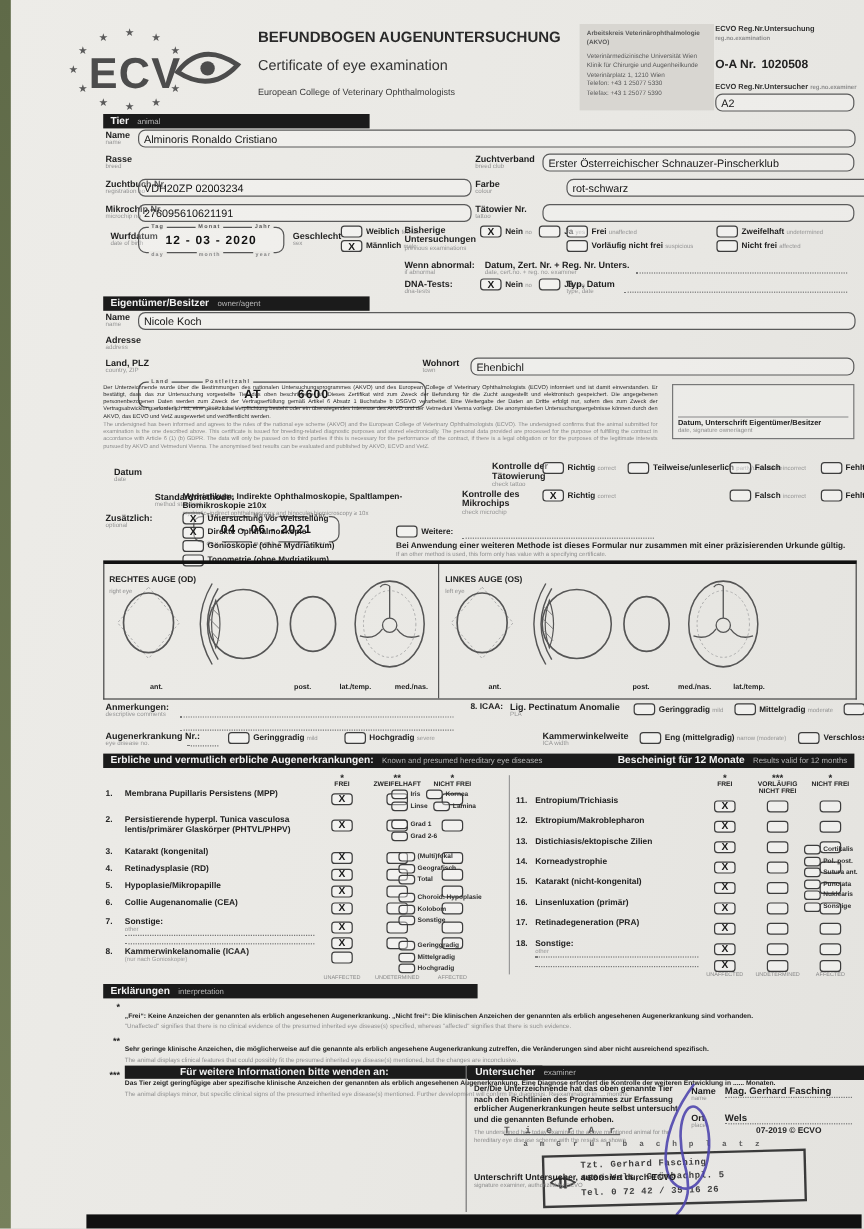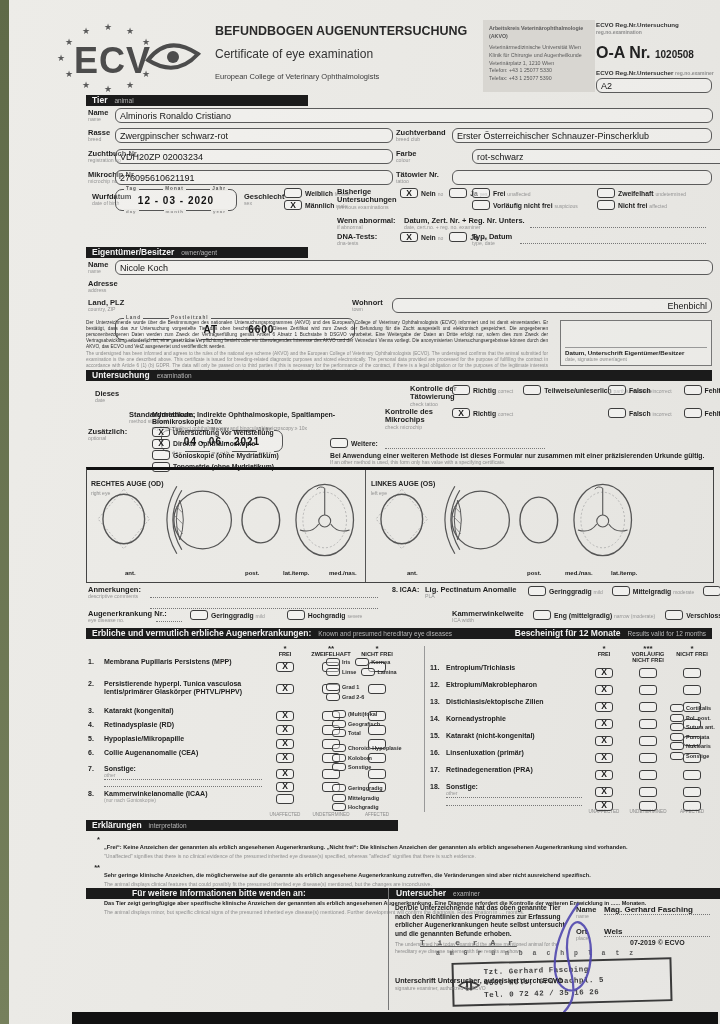--- a/index.html
+++ b/index.html
@@ -103,21 +103,21 @@
     <div>Veterinärplatz 1, 1210 Wien</div>
     <div>Telefon: +43 1 25077 5330</div>
     <div>Telefax: +43 1 25077 5390</div>
   </div>
   <div class="abs" style="left:596px;top:21px;width:118px;">
     <div style="font-size:6.2px;font-weight:bold;color:#333;">
       <span>ECVO Reg.Nr.Untersuchung</span>
       <span class="tiny">reg.no.examination</span>
     </div>
     <div style="margin-top:9px;">
-      <span style="font-size:16px;font-weight:bold;color:#222;">O-A Nr.</span>
+      <span style="font-size:10px;font-weight:bold;color:#222;">O-A Nr.</span>
       <span style="font-size:10px;font-weight:bold;color:#222;">1020508</span>
     </div>
     <div style="margin-top:7px;font-size:6.2px;font-weight:bold;color:#333;">
       <span>ECVO Reg.Nr.Untersucher</span>
       <span class="tiny">reg.no.examiner</span>
     </div>
     <div class="field" style="width:106px;margin-top:2px;">
       <span>A2</span>
     </div>
   </div>
@@ -126,23 +126,20 @@
     <span>Tier</span>
     <span class="en">animal</span>
   </div>
 
   <div class="abs lbl" style="left:88px;top:109px;"><span>Name</span><span class="en">name</span></div>
   <div class="abs field" style="left:115px;top:108px;width:588px;">
       <span>Alminoris Ronaldo Cristiano</span>
     </div>
 
   <div class="abs lbl" style="left:88px;top:129px;"><span>Rasse</span><span class="en">breed</span></div>
-  <div class="abs field" style="left:115px;top:128px;width:268px;">
-      <span>Zwergpinscher schwarz-rot</span>
-    </div>
   <div class="abs lbl" style="left:396px;top:129px;"><span>Zuchtverband</span><span class="en">breed club</span></div>
   <div class="abs field" style="left:452px;top:128px;width:250px;">
       <span>Erster Österreichischer Schnauzer-Pinscherklub</span>
     </div>
 
   <div class="abs lbl" style="left:88px;top:150px;"><span>Zuchtbuch Nr.</span><span class="en">registration no</span></div>
   <div class="abs field" style="left:115px;top:149px;width:268px;">
       <span>VDH20ZP 02003234</span>
     </div>
   <div class="abs lbl" style="left:396px;top:150px;"><span>Farbe</span><span class="en">colour</span></div>
@@ -254,40 +251,36 @@
         <span>Postleitzahl</span>
       </span>
     <span>AT</span>
     <span>6600</span>
     <span class="dbb" style="justify-content:flex-start;gap:20px;">
         <span>country</span>
         <span>ZIP code</span>
       </span>
   </div>
   <div class="abs lbl" style="left:352px;top:299px;"><span>Wohnort</span><span class="en">town</span></div>
-  <div class="abs field" style="left:392px;top:298px;width:310px;justify-content:flex-end;">
+  <div class="abs field" style="left:392px;top:298px;width:310px;">
       <span>Ehenbichl</span>
     </div>
 
   <div class="abs" style="left:86px;top:320px;width:462px;">
     <div class="smalltxt">Der Unterzeichnende wurde über die Bestimmungen des nationalen Untersuchungsprogrammes (AKVO) und des European College of Veterinary Ophthalmologists (ECVO) informiert und ist damit einverstanden. Er bestätigt, dass das zur Untersuchung vorgestellte Tier das oben beschriebene ist. Dieses Zertifikat wird zum Zweck der Befundung für die Zucht ausgestellt und elektronisch gespeichert. Die angegebenen personenbezogenen Daten werden zum Zweck der Vertragserfüllung gemäß Artikel 6 Absatz 1 Buchstabe b DSGVO verarbeitet. Eine Weitergabe der Daten an Dritte erfolgt nur, sofern dies zum Zweck der Vertragsabwicklung erforderlich ist, eine gesetzliche Verpflichtung besteht oder ein überwiegendes Interesse des AKVO und der Vetmeduni Vienna vorliegt. Die anonymisierten Untersuchungsergebnisse können durch den AKVO, das ECVO und VetZ ausgewertet und veröffentlicht werden.</div>
     <div class="smalltxt en" style="margin-top:2px;">The undersigned has been informed and agrees to the rules of the national eye scheme (AKVO) and the European College of Veterinary Ophthalmologists (ECVO). The undersigned confirms that the animal submitted for examination is the one described above. This certificate is issued for breeding-related diagnostic purposes and stored electronically. The personal data provided are processed for the purpose of fulfilling the contract in accordance with Article 6 (1) (b) GDPR. The data will only be passed on to third parties if this is necessary for the performance of the contract, if there is a legal obligation or for the purposes of the legitimate interests pursued by AKVO and Vetmeduni Vienna. The anonymised test results can be evaluated and published by AKVO, ECVO and VetZ.</div>
   </div>
   <div class="abs" style="left:560px;top:320px;width:150px;height:44px;border:1px solid #777;background:rgba(255,255,255,0.2);">
     <div style="position:absolute;bottom:3px;left:4px;right:4px;border-top:1px solid #999;padding-top:1px;">
       <div style="font-size:6.2px;font-weight:bold;color:#222;">Datum, Unterschrift Eigentümer/Besitzer</div>
       <div class="tiny">date, signature owner/agent</div>
     </div>
   </div>
 
-  <div class="abs bar" style="left:86px;top:370px;width:614px;">
-    <span>Untersuchung</span>
-    <span class="en">examination</span>
-  </div>
-  <div class="abs lbl" style="left:95px;top:390px;"><span>Dieses</span><span class="en">date</span></div>
+  <div class="abs lbl" style="left:95px;top:390px;"><span>Datum</span><span class="en">date</span></div>
   <div class="abs datebox" style="left:122px;top:386px;width:120px;height:20px;margin-left:39px;">
     <span class="dbt">
         <span>Tag</span>
         <span>Monat</span>
         <span>Jahr</span>
       </span>
     <span>04  -  06  -  2021</span>
     <span class="dbb">
         <span>day</span>
         <span>month</span>
@@ -815,21 +808,21 @@
       <span><span class="de">Sehr geringe klinische Anzeichen, die möglicherweise auf die genannte als erblich angesehene Augenerkrankung zutreffen, die Veränderungen sind aber nicht ausreichend spezifisch.</span>
       <span class="en" style="display:block;">The animal displays clinical features that could possibly fit the presumed inherited eye disease(s) mentioned, but the changes are inconclusive.</span></span>
     </div>
     <div class="interp">
       <span class="st">***</span>
       <span><span class="de">Das Tier zeigt geringfügige aber spezifische klinische Anzeichen der genannten als erblich angesehenen Augenerkrankung. Eine Diagnose erfordert die Kontrolle der weiteren Entwicklung in ...... Monaten.</span>
       <span class="en" style="display:block;">The animal displays minor, but specific clinical signs of the presumed inherited eye disease(s) mentioned. Further development will confirm the diagnosis. Reexamination in .... months.</span></span>
     </div>
   </div>
 
-  <div class="abs bar" style="left:86px;top:888px;width:296px;padding-left:46px;">
+  <div class="abs bar" style="left:104px;top:888px;width:296px;padding-left:46px;">
     <span>Für weitere Informationen bitte wenden an:</span>
   </div>
   <div class="abs bar" style="left:390px;top:888px;width:322px;">
     <span>Untersucher</span>
     <span class="en">examiner</span>
   </div>
   <div class="vline" style="left:388px;top:888px;height:122px;background:#777;"></div>
 
   <div class="abs" style="left:395px;top:904px;width:172px;">
     <div style="font-size:6.6px;font-weight:bold;line-height:1.3;color:#222;">Der/Die Unterzeichnende hat das oben genannte Tier nach den Richtlinien des Programmes zur Erfassung erblicher Augenerkrankungen heute selbst untersucht und die genannten Befunde erhoben.</div>

